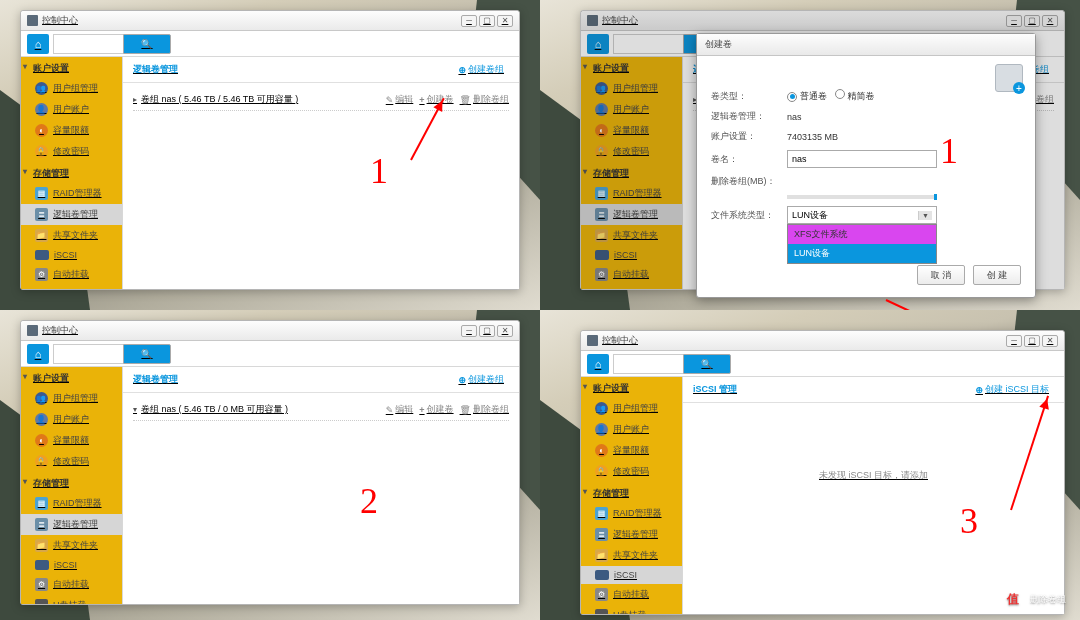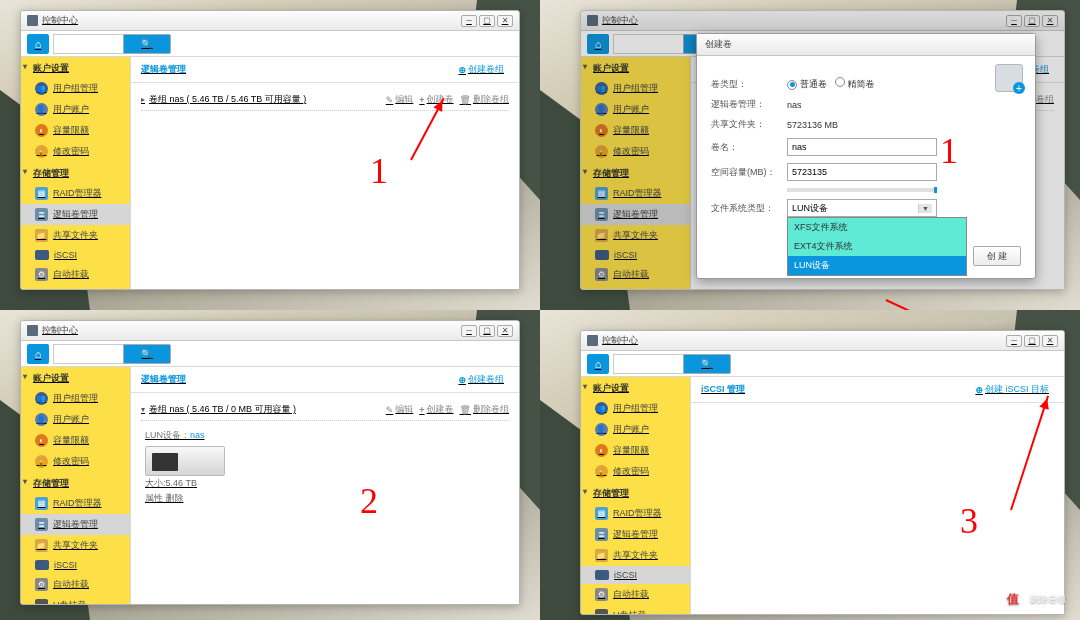--- a/index.html
+++ b/index.html
@@ -26,21 +26,21 @@
 .winbtns { margin-left:auto; display:flex; gap:2px;}
 .winbtns span { width:16px;height:12px;border:1px solid #aaa;border-radius:2px;background:#f5f5f5; display:flex;align-items:center;justify-content:center;font-size:8px;color:#555;}
 
 .toolbar { height:26px; background:#fff; border-bottom:1px solid #d8d8d8; display:flex; align-items:center; padding:0 6px; gap:4px;}
 .home { width:22px;height:20px;background:#0a96de;border-radius:2px;display:flex;align-items:center;justify-content:center;color:#fff;font-size:11px;}
 .search-wrap { display:flex; }
 .search-wrap input { width:70px;height:20px;border:1px solid #ccc;border-right:none;padding:0 4px;font-size:9px;}
 .search-wrap .btn { width:20px;height:20px;background:#0a96de;color:#fff;display:flex;align-items:center;justify-content:center;border-radius:0 2px 2px 0;}
 
 .body { flex:1; display:flex; overflow:hidden;}
-.side { width:110px; background:#fde047; border-right:1px solid #d8d8d8; overflow:auto;}
+.side { width:102px; background:#eab308; border-right:1px solid #d8d8d8; overflow:auto;}
 .grp { color:#333;font-weight:bold;padding:5px 6px 3px 12px; position:relative;}
 .grp:before { content:"▾"; position:absolute; left:2px; top:5px; font-size:8px; color:#555;}
 .item { display:flex;align-items:center;gap:5px;padding:4px 6px 4px 14px;color:#444;cursor:pointer;}
 .item.sel{background:#d6d6d6;}
 .ic{width:13px;height:13px;border-radius:50%;display:flex;align-items:center;justify-content:center;font-size:8px;color:#fff;}
 .ic-user{background:#3b5a91;} .ic-user2{background:#5f78a5;} .ic-quota{background:#e07818;}
 .ic-lock{background:#f0a020;} .ic-raid{background:#4aa3d4;border-radius:2px;} .ic-vol{background:#6b8fa8;border-radius:2px;}
 .ic-share{background:#d8a848;border-radius:2px;} .ic-iscsi{background:#3c5a80;border-radius:2px;width:14px;height:10px;}
 .ic-mount{background:#888;border-radius:2px;} .ic-usb{background:#555;border-radius:2px;}
 
@@ -60,31 +60,31 @@
 
 .luncard{display:flex;gap:8px;padding:8px 4px;align-items:flex-start;}
 .devimg{width:80px;height:30px;background:linear-gradient(#f8f8f8,#d5d5d5);border:1px solid #bbb;border-radius:2px;position:relative;}
 .devimg:after{content:"";position:absolute;left:6px;top:6px;width:26px;height:18px;background:#333;border-radius:1px;}
 .luninfo{font-size:9px;color:#666;line-height:15px;}
 
 
 .mask{position:absolute;inset:0;background:rgba(30,30,30,.15);}
 .modal{position:absolute;background:#fff;border:1px solid #999;border-radius:3px;box-shadow:0 3px 12px rgba(0,0,0,.35);}
 .mtitle{height:22px;background:linear-gradient(#fdfdfd,#e9e9e9);border-bottom:1px solid #c5c5c5;display:flex;align-items:center;padding:0 8px;color:#444;}
-.mbody{padding:14px 14px;}
+.mbody{padding:26px 14px;}
 .frow{display:flex;align-items:center;margin:7px 0;gap:10px;}
 .flab{width:66px;color:#555;text-align:left;}
 .fval{color:#333;}
 input.txt{width:150px;height:18px;border:1px solid #aaa;padding:0 4px;font-size:9px;}
 .radio{width:10px;height:10px;border:1px solid #888;border-radius:50%;display:inline-flex;align-items:center;justify-content:center;margin-right:3px;}
 .radio.on:after{content:"";width:5px;height:5px;background:#0a96de;border-radius:50%;}
 .dd-wrap{position:relative;display:inline-block;}
 .dd{width:150px;height:18px;border:1px solid #aaa;background:#fff;display:flex;align-items:center;padding:0 4px;justify-content:space-between;}
 .dd .car{font-size:7px;color:#555;background:#e4e4e4;padding:1px 3px;border-left:1px solid #ccc;}
-.ddlist{position:absolute;left:0;top:18px;width:180px;border:1px solid #888;background:#5eead4;z-index:5;}
+.ddlist{position:absolute;left:0;top:18px;width:150px;border:1px solid #888;background:#d946ef;z-index:5;}
 .ddlist div{padding:3px 6px;color:#333;}
 .ddlist div.hl{background:#0a96de;color:#fff;}
 .mfoot{display:flex;justify-content:flex-end;gap:8px;padding:8px 14px 12px;}
 .btn{min-width:48px;height:20px;border:1px solid #aaa;background:linear-gradient(#fff,#ececec);border-radius:2px;display:flex;align-items:center;justify-content:center;color:#444;cursor:pointer;}
 .addic{position:absolute;top:8px;right:12px;width:28px;height:28px;background:#d8dde2;border:1px solid #b0b8c0;border-radius:3px;display:flex;align-items:center;justify-content:center;}
 .addic:after{content:"+";position:absolute;right:-3px;bottom:-3px;width:12px;height:12px;background:#0a96de;color:#fff;border-radius:50%;font-size:10px;display:flex;align-items:center;justify-content:center;}
 .bar{width:150px;height:4px;background:#e0e0e0;position:relative;}
 .bar:after{content:"";position:absolute;right:0;top:-1px;width:3px;height:6px;background:#0a96de;}
 
 
@@ -291,45 +291,43 @@
         <div class="frow">
             <span class="flab">卷类型：</span>
           <span class="fval"><span class="radio on"></span><span>普通卷</span>
           &nbsp;&nbsp;<span class="radio"></span><span>精简卷</span></span>
           </div>
         <div class="frow">
             <span class="flab">逻辑卷管理：</span>
             <span class="fval">nas</span>
           </div>
         <div class="frow">
-            <span class="flab">共享文件夹：</span>
-            <span class="fval">5723136 MB</span>
+            <span class="flab">账户设置：</span>
+            <span class="fval">7403135 MB</span>
           </div>
         <div class="frow">
             <span class="flab">卷名：</span>
             <input class="txt" value="nas" style="">
           </div>
         <div class="frow">
-            <span class="flab">空间容量(MB)：</span>
-            <input class="txt" value="5723135" style="">
+            <span class="flab">删除卷组(MB)：</span>
           </div>
         <div class="frow">
             <span class="flab"></span>
             <div class="bar"></div>
           </div>
         <div class="frow">
             <span class="flab">文件系统类型：</span>
           <div class="dd-wrap">
             <div class="dd">
                 <span>LUN设备</span>
                 <span class="car">▼</span>
               </div>
             <div class="ddlist">
               <div>XFS文件系统</div>
-              <div>EXT4文件系统</div>
               <div class="hl">LUN设备</div>
             </div>
           </div>
         </div>
       </div>
       <div class="mfoot">
         <div class="btn">取 消</div>
         <div class="btn">创 建</div>
       </div>
     </div>
@@ -420,27 +418,20 @@
               <span>卷组 nas ( 5.46 TB / 0 MB 可用容量 )</span>
             <div class="r">
               <span class="act">✎<span>编辑</span></span>
               <span class="act">
                   <span class="plus">+</span>
                   <span>创建卷</span>
                 </span>
               <span class="act">🗑<span>删除卷组</span></span>
             </div>
             </div>
-          <div class="luncard">
-            <div>
-              <div style="color:#777;margin-bottom:4px;"><span>LUN设备：</span><a style="color:#0a96de;">nas</a></div>
-              <div class="devimg"></div>
-              <div class="luninfo"><span>大小:5.46 TB</span><br><span>属性   删除</span></div>
-            </div>
-          </div>
         </div>
       </div>
     </div>
   </div>
   <div class="red num" style="left:360px;top:170px;">2</div>
 </div>
 
 <div class="quad q4">
   <div class="bg"></div>
     <div class="cliff cl-l"></div>
@@ -510,20 +501,23 @@
       <div class="content">
         <div class="chead">
             <span class="title">iSCSI 管理</span>
           <div class="right">
               <span class="linkbtn">
                 <span class="plus">⊕</span>
                 <span>创建 iSCSI 目标</span>
               </span>
             </div>
           </div>
+        <div class="cbody">
+          <div class="empty">未发现 iSCSI 目标，请添加</div>
+        </div>
       </div>
     </div>
   </div>
   <div class="red num" style="left:420px;top:190px;">3</div>
   <div class="red arrow" style="left:470px;top:80px;height:120px;transform:rotate(18deg);"></div>
   <div class="watermark">
       <span class="c">值</span>
       <span>删除卷组</span>
     </div>
 </div>

